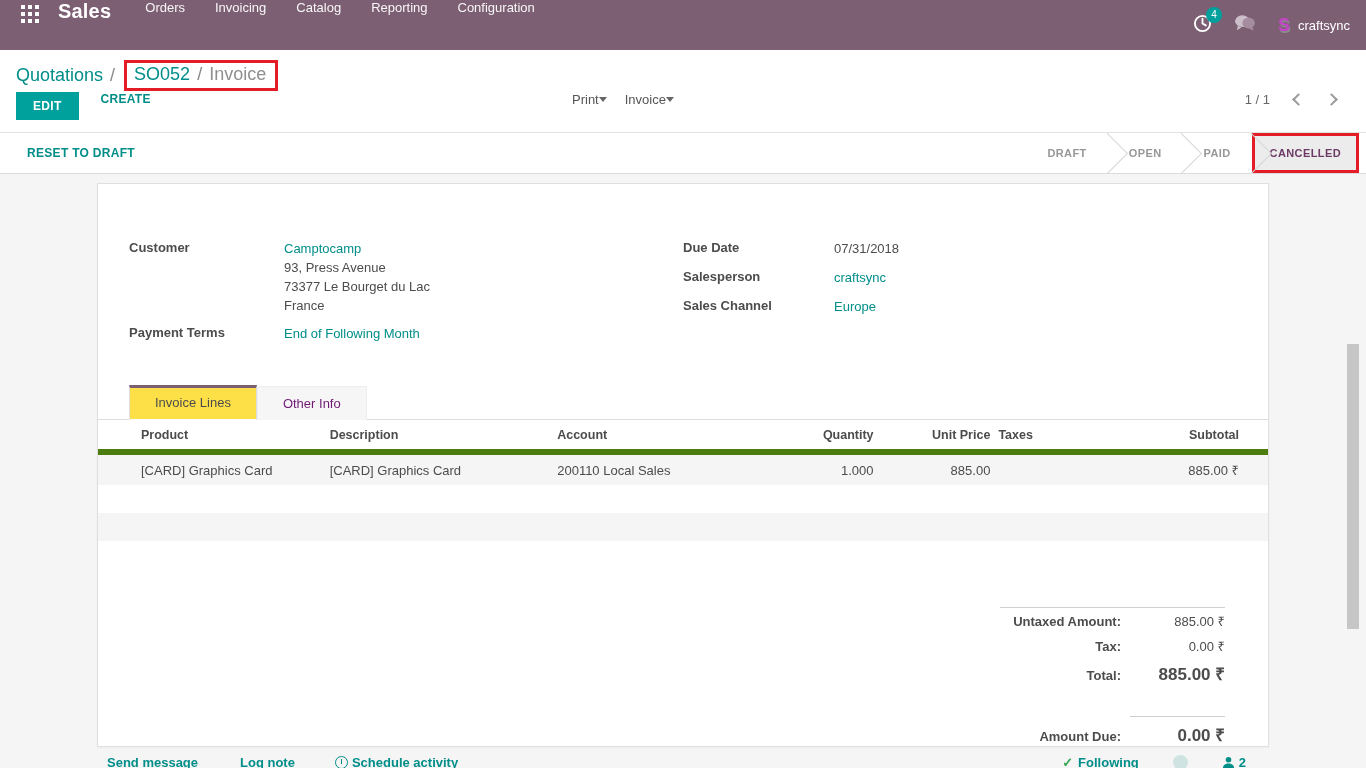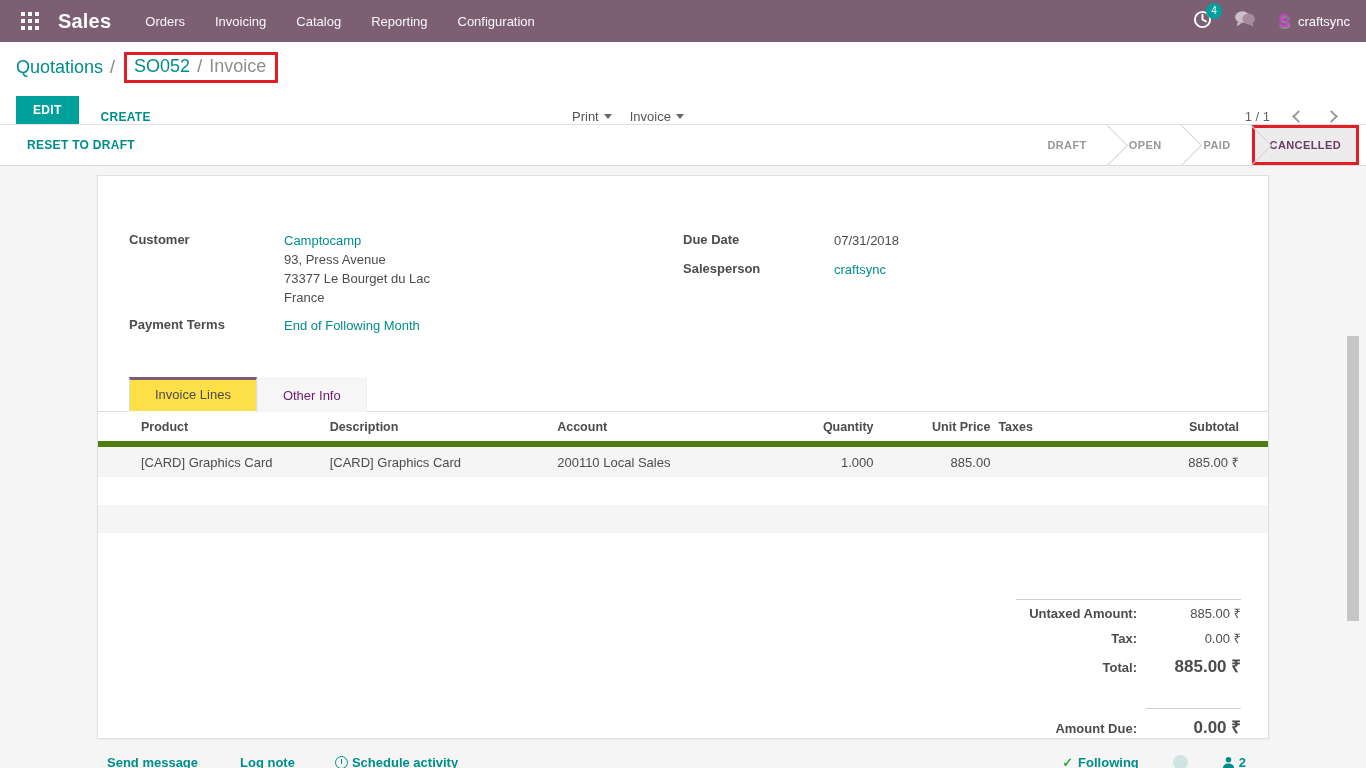--- a/index.html
+++ b/index.html
@@ -1,45 +1,45 @@
 <!DOCTYPE html>
 <html><head>
 <meta charset="utf-8">
 <style>
   * { margin:0; padding:0; box-sizing:border-box; }
   html,body { width:1366px; height:768px; overflow:hidden;
     font-family:"Liberation Sans", sans-serif; background:#f5f5f5; color:#4c4c4c; }
 
   
-  .navbar { height:42px; background:#7c5f73; display:flex; align-items:center; color:#fff; padding:0 16px; }
+  .navbar { height:50px; background:#7c5f73; display:flex; color:#fff; padding:0 16px; }
   .apps-btn { width:28px; height:28px; display:flex; align-items:center; justify-content:center; cursor:pointer; }
   .brand { font-size:20px; font-weight:bold; margin:0 34px 0 14px; letter-spacing:.2px; }
   .nav-menu { display:flex; gap:30px; font-size:13px; }
   .nav-menu span { cursor:pointer; opacity:.95; }
   .nav-right { margin-left:auto; display:flex; align-items:center; gap:22px; }
   .icon-badge { position:relative; }
   .badge { position:absolute; top:-7px; right:-10px; background:#00a09d; color:#fff; font-size:10px;
     min-width:16px; height:16px; border-radius:8px; display:flex; align-items:center; justify-content:center; padding:0 3px; }
   .user-chip { display:flex; align-items:center; gap:8px; font-size:13px; }
   .avatar-s { font-weight:900; font-size:18px; color:#c543c9; text-shadow:1px 2px 0 #8a8a8a; line-height:1; }
 
   
   .control-panel { background:#fff; padding:8px 16px 0 16px; }
   .breadcrumb { font-size:18px; display:flex; align-items:center; height:34px; }
   .breadcrumb .link { color:#018e89; cursor:pointer; }
   .breadcrumb .sep { color:#888; padding:0 7px; }
   .breadcrumb .current { color:#8f8f8f; }
   .crumb-annot { display:inline-flex; align-items:center; border:3px solid #e31c25; padding:1px 9px 3px 7px; margin-left:2px; }
-  .buttons-row { position:relative; display:flex; align-items:flex-end; height:40px; }
+  .buttons-row { position:relative; display:flex; align-items:flex-start; height:40px; }
   .btn-primary { background:#00a09d; color:#fff; border:none; font-size:12px; font-weight:bold;
     padding:7px 17px; cursor:pointer; font-family:inherit; letter-spacing:.3px; }
   .btn-link { background:none; border:none; color:#018e89; font-size:12px; font-weight:bold;
     margin-left:22px; cursor:pointer; font-family:inherit; letter-spacing:.3px; }
   .dropdowns { position:absolute; left:556px; display:flex; gap:18px; font-size:13px; color:#555; }
-  .dropdown { cursor:pointer; display:flex; align-items:center; gap:5px; }
+  .dropdown { cursor:pointer; display:flex; align-items:center; }
   .caret { width:0; height:0; border-left:4px solid transparent; border-right:4px solid transparent; border-top:5px solid #666; }
   .pager { margin-left:auto; display:flex; align-items:center; gap:24px; color:#666; font-size:13px; padding-right:14px; }
   .chev { width:9px; height:9px; border-top:2px solid #9a9a9a; border-right:2px solid #9a9a9a; cursor:pointer; }
   .chev.left { transform:rotate(-135deg); }
   .chev.right { transform:rotate(45deg); }
 
   
   .statusbar { height:42px; background:#fff; border-top:1px solid #e2e2e2; border-bottom:1px solid #dcdcdc;
     display:flex; align-items:stretch; }
   .reset-btn { background:none; border:none; color:#018e89; font-size:12px; font-weight:bold;
@@ -75,21 +75,21 @@
   table.lines th { font-size:12.5px; font-weight:bold; color:#4c4c4c; text-align:left;
     padding:8px 4px 7px 4px; border-bottom:6px solid #4d7c0f; background:#fff; }
   table.lines td { padding:6px 4px; color:#4c4c4c; }
   table.lines .num { text-align:right; }
   table.lines th.col-product, table.lines td.cell-product { padding-left:43px; }
   table.lines th.col-subtotal, table.lines td.cell-subtotal { padding-right:29px; }
   tr.stripe { background:#f5f5f5; }
   tr.empty td { height:28px; padding:0; }
 
   
-  .totals { width:225px; margin:38px 27px 0 auto; font-size:13px; }
+  .totals { width:225px; margin:38px 43px 0 auto; font-size:13px; }
   .totals .trow { display:flex; justify-content:flex-end; align-items:baseline; padding:4px 0 3px 0; }
   .totals .tlabel { flex:1; text-align:right; font-weight:bold; padding-right:9px; }
   .totals .tvalue { width:95px; text-align:right; }
   .totals .topline { border-top:1px solid #cfcfcf; }
   .totals .big { font-size:17px; font-weight:bold; }
   .totals .due { margin-top:24px; }
   .totals .due .tvalue { border-top:1px solid #cfcfcf; padding-top:6px; }
 
   
   .scroll-thumb { position:absolute; right:7px; top:170px; width:12px; height:285px; background:#c6c6c6; }
@@ -218,20 +218,24 @@
         </div>
       </div>
       <div class="fgroup right">
         <div class="frow">
           <div class="flabel">Due Date</div>
           <div class="fvalue">07/31/2018</div>
         </div>
         <div class="frow">
           <div class="flabel">Salesperson</div>
           <div class="fvalue"><span class="link-teal">craftsync</span></div>
+        </div>
+        <div class="frow">
+          <div class="flabel">Sales Channel</div>
+          <div class="fvalue"><span class="link-teal">Europe</span></div>
         </div>
       </div>
     </div>
 
     <div class="tabs">
       <div class="tab active">Invoice Lines</div>
       <div class="tab inactive">Other Info</div>
     </div>
 
     <table class="lines">

